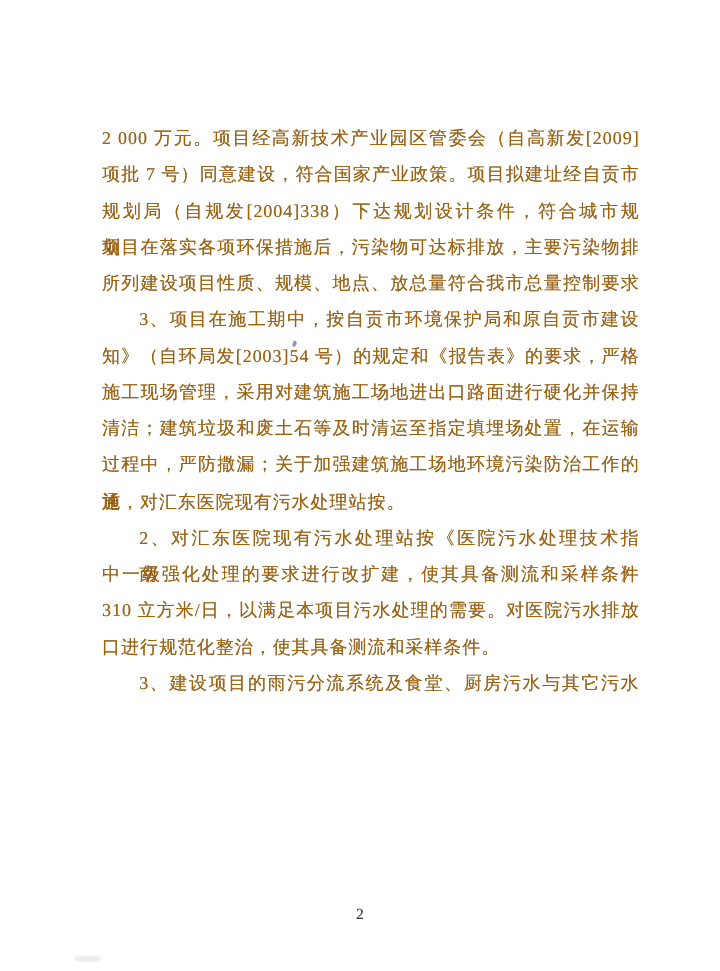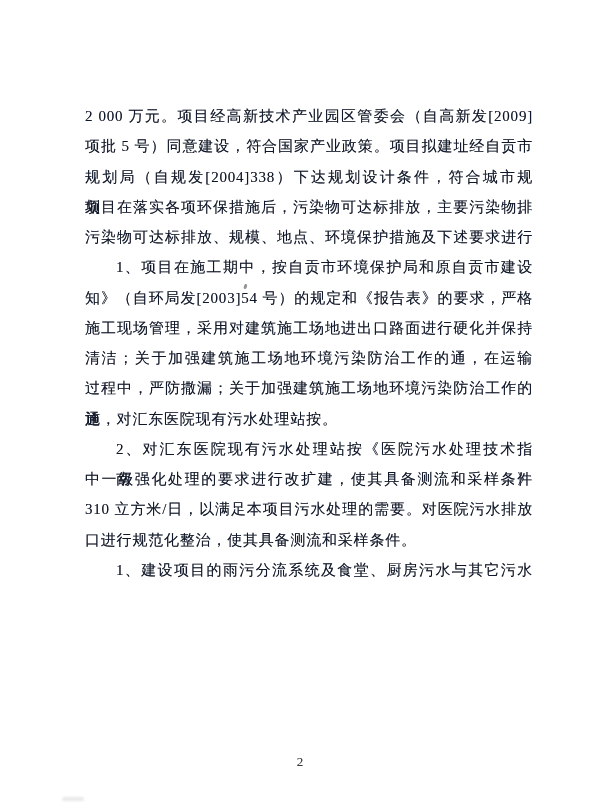--- a/index.html
+++ b/index.html
@@ -20,21 +20,21 @@
     position: absolute;
     left: 85px;
     top: 101px;
     width: 448px;
   }
   .line {
     height: 30.25px;
     line-height: 30.25px;
     font-size: 15px;
     letter-spacing: 0.8px;
-    color: #0f172a;
+    color: #a16207;
     text-align: justify;
     text-align-last: left;
     text-justify: inter-character;
     text-shadow: 0 0 0.5px rgba(20,20,20,0.45);
     overflow: visible;
   }
   .line.fill {
     text-align-last: justify;
   }
   .line.indent {
@@ -73,32 +73,32 @@
     border-radius: 2px;
     filter: blur(1px);
   }
 </style>
 </head>
 <body>
 
 <div class="page">
   <div class="text-block" id="text-block">
       <div class="line fill">2 000 万元。项目经高新技术产业园区管委会（自高新发[2009]</div>
-      <div class="line fill">项批 5 号）同意建设，符合国家产业政策。项目拟建址经自贡市</div>
+      <div class="line fill">项批 7 号）同意建设，符合国家产业政策。项目拟建址经自贡市</div>
       <div class="line fill">规划局（自规发[2004]338）下达规划设计条件，符合城市规划。</div>
       <div class="line fill">项目在落实各项环保措施后，污染物可达标排放，主要污染物排</div>
-      <div class="line fill">污染物可达标排放、规模、地点、环境保护措施及下述要求进行</div>
-      <div class="line indent fill">1、项目在施工期中，按自贡市环境保护局和原自贡市建设</div>
+      <div class="line fill">所列建设项目性质、规模、地点、放总量符合我市总量控制要求</div>
+      <div class="line indent fill">3、项目在施工期中，按自贡市环境保护局和原自贡市建设</div>
       <div class="line fill">知》（自环局发[2003]54 号）的规定和《报告表》的要求，严格</div>
       <div class="line fill">施工现场管理，采用对建筑施工场地进出口路面进行硬化并保持</div>
-      <div class="line fill">清洁；关于加强建筑施工场地环境污染防治工作的通，在运输</div>
+      <div class="line fill">清洁；建筑垃圾和废土石等及时清运至指定填埋场处置，在运输</div>
       <div class="line fill">过程中，严防撒漏；关于加强建筑施工场地环境污染防治工作的通</div>
       <div class="line">施，对汇东医院现有污水处理站按。</div>
       <div class="line indent fill">2、对汇东医院现有污水处理站按《医院污水处理技术指南》</div>
       <div class="line fill">中一级强化处理的要求进行改扩建，使其具备测流和采样条件</div>
       <div class="line fill">310 立方米/日，以满足本项目污水处理的需要。对医院污水排放</div>
       <div class="line">口进行规范化整治，使其具备测流和采样条件。</div>
-      <div class="line indent fill">1、建设项目的雨污分流系统及食堂、厨房污水与其它污水</div>
+      <div class="line indent fill">3、建设项目的雨污分流系统及食堂、厨房污水与其它污水</div>
     </div>
   <div class="artifact-dot"></div>
   <div class="artifact-smudge"></div>
   <div class="page-number">2</div>
 </div>
 
 </body></html>

